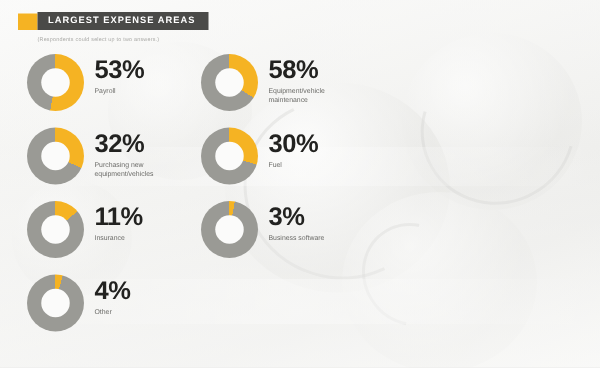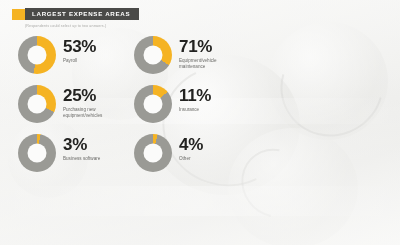--- a/index.html
+++ b/index.html
@@ -166,29 +166,36 @@
           <div class="donut-cell">
             <div class="donut" style="background: conic-gradient(rgb(245, 179, 35) 0deg, rgb(245, 179, 35) 190.8deg, rgb(154, 154, 149) 190.8deg, rgb(154, 154, 149) 360deg);"></div>
             <div class="donut-txt">
               <div class="donut-pct">53%</div>
               <div class="donut-lbl">Payroll</div>
             </div>
           </div>
           <div class="donut-cell">
             <div class="donut" style="background: conic-gradient(rgb(245, 179, 35) 0deg, rgb(245, 179, 35) 122.4deg, rgb(154, 154, 149) 122.4deg, rgb(154, 154, 149) 360deg);"></div>
             <div class="donut-txt">
-              <div class="donut-pct">71%</div>
+              <div class="donut-pct">58%</div>
               <div class="donut-lbl">Equipment/vehicle maintenance</div>
             </div>
           </div>
           <div class="donut-cell">
             <div class="donut" style="background: conic-gradient(rgb(245, 179, 35) 0deg, rgb(245, 179, 35) 115.2deg, rgb(154, 154, 149) 115.2deg, rgb(154, 154, 149) 360deg);"></div>
             <div class="donut-txt">
-              <div class="donut-pct">25%</div>
+              <div class="donut-pct">32%</div>
               <div class="donut-lbl">Purchasing new equipment/vehicles</div>
+            </div>
+          </div>
+          <div class="donut-cell">
+            <div class="donut" style="background: conic-gradient(rgb(245, 179, 35) 0deg, rgb(245, 179, 35) 108deg, rgb(154, 154, 149) 108deg, rgb(154, 154, 149) 360deg);"></div>
+            <div class="donut-txt">
+              <div class="donut-pct">30%</div>
+              <div class="donut-lbl">Fuel</div>
             </div>
           </div>
           <div class="donut-cell">
             <div class="donut" style="background: conic-gradient(rgb(245, 179, 35) 0deg, rgb(245, 179, 35) 50.4deg, rgb(154, 154, 149) 50.4deg, rgb(154, 154, 149) 360deg);"></div>
             <div class="donut-txt">
               <div class="donut-pct">11%</div>
               <div class="donut-lbl">Insurance</div>
             </div>
           </div>
           <div class="donut-cell">

